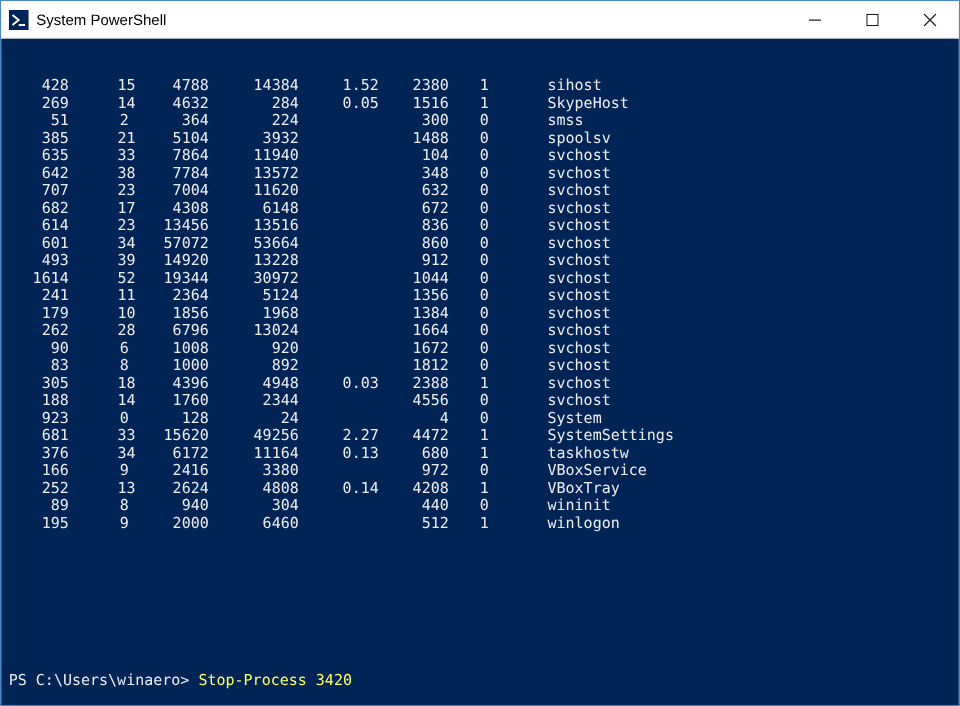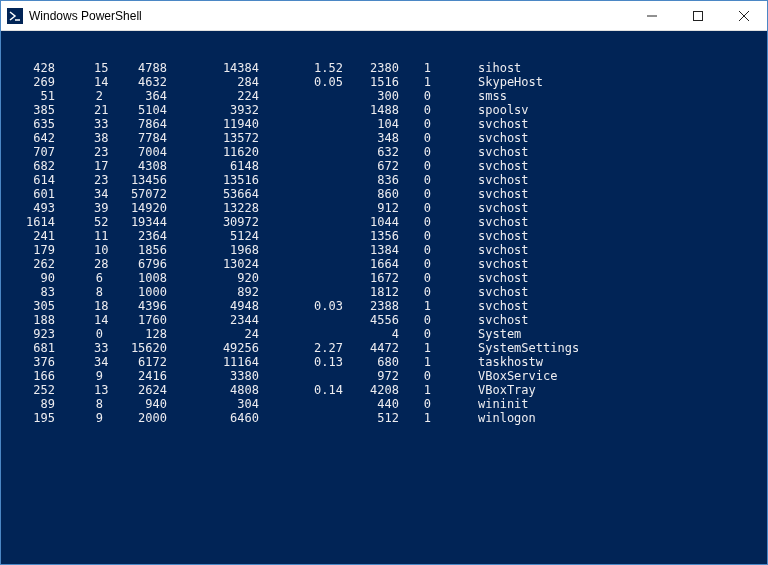--- a/index.html
+++ b/index.html
@@ -49,43 +49,43 @@
   padding: 2px 6px 4px 6px;
   line-height: 14px;
   overflow: hidden;
   white-space: pre;
 }
 .proc-row { display: block; }
 .proc-row span.c { display: inline-block; text-align: right; }
 .c1 { width: 48px; }
 .c2 { width: 48px; padding-left: 39px; }
 .c3 { width: 64px; }
-.c4 { width: 72px; margin-left: 20px; }
-.c5 { width: 64px; margin-left: 20px; }
+.c4 { width: 72px; }
+.c5 { width: 64px; }
 .c6 { width: 56px; }
 .c7 { width: 32px; }
 .pname { display: inline-block; padding-left: 4px; margin-left: 43px; }
 .blank { height: 14px; }
 .prompt-line { display: block; }
 .prompt { color: #eeedf0; }
 .cmd-yellow { color: #ffff66; }
 </style>
 </head>
 <body>
 
 <div class="window">
   <div class="titlebar">
     <span class="titlebar-icon">
       <svg viewBox="0 0 16 16">
           <rect width="16" height="16" fill="#012456"></rect>
           <path d="M3 4 L8 8 L3 12" stroke="#fff" stroke-width="1.5" fill="none"></path>
           <line x1="8" y1="12" x2="13" y2="12" stroke="#fff" stroke-width="1.5"></line>
         </svg>
     </span>
-    <span class="titlebar-title">Windows PowerShell</span>
+    <span class="titlebar-title">System PowerShell</span>
     <span class="titlebar-spacer"></span>
     <div class="titlebar-btn">
       <svg viewBox="0 0 10 10">
           <line x1="0" y1="5" x2="10" y2="5" stroke="currentColor" stroke-width="1"></line>
         </svg>
     </div>
     <div class="titlebar-btn">
       <svg viewBox="0 0 10 10">
           <rect x="0.5" y="0.5" width="9" height="9" fill="none" stroke="currentColor" stroke-width="1"></rect>
         </svg>
@@ -95,20 +95,21 @@
           <line x1="0" y1="0" x2="10" y2="10" stroke="currentColor" stroke-width="1"></line>
           <line x1="10" y1="0" x2="0" y2="10" stroke="currentColor" stroke-width="1"></line>
         </svg>
     </div>
   </div>
 
   <div class="terminal">
     <div id="proc-list"><span class="proc-row"><span class="c c1">428</span><span class="c c2">15</span><span class="c c3">4788</span><span class="c c4">14384</span><span class="c c5">1.52</span><span class="c c6">2380</span><span class="c c7">1</span><span class="pname">sihost</span></span><span class="proc-row"><span class="c c1">269</span><span class="c c2">14</span><span class="c c3">4632</span><span class="c c4">284</span><span class="c c5">0.05</span><span class="c c6">1516</span><span class="c c7">1</span><span class="pname">SkypeHost</span></span><span class="proc-row"><span class="c c1">51</span><span class="c c2">2</span><span class="c c3">364</span><span class="c c4">224</span><span class="c c5"></span><span class="c c6">300</span><span class="c c7">0</span><span class="pname">smss</span></span><span class="proc-row"><span class="c c1">385</span><span class="c c2">21</span><span class="c c3">5104</span><span class="c c4">3932</span><span class="c c5"></span><span class="c c6">1488</span><span class="c c7">0</span><span class="pname">spoolsv</span></span><span class="proc-row"><span class="c c1">635</span><span class="c c2">33</span><span class="c c3">7864</span><span class="c c4">11940</span><span class="c c5"></span><span class="c c6">104</span><span class="c c7">0</span><span class="pname">svchost</span></span><span class="proc-row"><span class="c c1">642</span><span class="c c2">38</span><span class="c c3">7784</span><span class="c c4">13572</span><span class="c c5"></span><span class="c c6">348</span><span class="c c7">0</span><span class="pname">svchost</span></span><span class="proc-row"><span class="c c1">707</span><span class="c c2">23</span><span class="c c3">7004</span><span class="c c4">11620</span><span class="c c5"></span><span class="c c6">632</span><span class="c c7">0</span><span class="pname">svchost</span></span><span class="proc-row"><span class="c c1">682</span><span class="c c2">17</span><span class="c c3">4308</span><span class="c c4">6148</span><span class="c c5"></span><span class="c c6">672</span><span class="c c7">0</span><span class="pname">svchost</span></span><span class="proc-row"><span class="c c1">614</span><span class="c c2">23</span><span class="c c3">13456</span><span class="c c4">13516</span><span class="c c5"></span><span class="c c6">836</span><span class="c c7">0</span><span class="pname">svchost</span></span><span class="proc-row"><span class="c c1">601</span><span class="c c2">34</span><span class="c c3">57072</span><span class="c c4">53664</span><span class="c c5"></span><span class="c c6">860</span><span class="c c7">0</span><span class="pname">svchost</span></span><span class="proc-row"><span class="c c1">493</span><span class="c c2">39</span><span class="c c3">14920</span><span class="c c4">13228</span><span class="c c5"></span><span class="c c6">912</span><span class="c c7">0</span><span class="pname">svchost</span></span><span class="proc-row"><span class="c c1">1614</span><span class="c c2">52</span><span class="c c3">19344</span><span class="c c4">30972</span><span class="c c5"></span><span class="c c6">1044</span><span class="c c7">0</span><span class="pname">svchost</span></span><span class="proc-row"><span class="c c1">241</span><span class="c c2">11</span><span class="c c3">2364</span><span class="c c4">5124</span><span class="c c5"></span><span class="c c6">1356</span><span class="c c7">0</span><span class="pname">svchost</span></span><span class="proc-row"><span class="c c1">179</span><span class="c c2">10</span><span class="c c3">1856</span><span class="c c4">1968</span><span class="c c5"></span><span class="c c6">1384</span><span class="c c7">0</span><span class="pname">svchost</span></span><span class="proc-row"><span class="c c1">262</span><span class="c c2">28</span><span class="c c3">6796</span><span class="c c4">13024</span><span class="c c5"></span><span class="c c6">1664</span><span class="c c7">0</span><span class="pname">svchost</span></span><span class="proc-row"><span class="c c1">90</span><span class="c c2">6</span><span class="c c3">1008</span><span class="c c4">920</span><span class="c c5"></span><span class="c c6">1672</span><span class="c c7">0</span><span class="pname">svchost</span></span><span class="proc-row"><span class="c c1">83</span><span class="c c2">8</span><span class="c c3">1000</span><span class="c c4">892</span><span class="c c5"></span><span class="c c6">1812</span><span class="c c7">0</span><span class="pname">svchost</span></span><span class="proc-row"><span class="c c1">305</span><span class="c c2">18</span><span class="c c3">4396</span><span class="c c4">4948</span><span class="c c5">0.03</span><span class="c c6">2388</span><span class="c c7">1</span><span class="pname">svchost</span></span><span class="proc-row"><span class="c c1">188</span><span class="c c2">14</span><span class="c c3">1760</span><span class="c c4">2344</span><span class="c c5"></span><span class="c c6">4556</span><span class="c c7">0</span><span class="pname">svchost</span></span><span class="proc-row"><span class="c c1">923</span><span class="c c2">0</span><span class="c c3">128</span><span class="c c4">24</span><span class="c c5"></span><span class="c c6">4</span><span class="c c7">0</span><span class="pname">System</span></span><span class="proc-row"><span class="c c1">681</span><span class="c c2">33</span><span class="c c3">15620</span><span class="c c4">49256</span><span class="c c5">2.27</span><span class="c c6">4472</span><span class="c c7">1</span><span class="pname">SystemSettings</span></span><span class="proc-row"><span class="c c1">376</span><span class="c c2">34</span><span class="c c3">6172</span><span class="c c4">11164</span><span class="c c5">0.13</span><span class="c c6">680</span><span class="c c7">1</span><span class="pname">taskhostw</span></span><span class="proc-row"><span class="c c1">166</span><span class="c c2">9</span><span class="c c3">2416</span><span class="c c4">3380</span><span class="c c5"></span><span class="c c6">972</span><span class="c c7">0</span><span class="pname">VBoxService</span></span><span class="proc-row"><span class="c c1">252</span><span class="c c2">13</span><span class="c c3">2624</span><span class="c c4">4808</span><span class="c c5">0.14</span><span class="c c6">4208</span><span class="c c7">1</span><span class="pname">VBoxTray</span></span><span class="proc-row"><span class="c c1">89</span><span class="c c2">8</span><span class="c c3">940</span><span class="c c4">304</span><span class="c c5"></span><span class="c c6">440</span><span class="c c7">0</span><span class="pname">wininit</span></span><span class="proc-row"><span class="c c1">195</span><span class="c c2">9</span><span class="c c3">2000</span><span class="c c4">6460</span><span class="c c5"></span><span class="c c6">512</span><span class="c c7">1</span><span class="pname">winlogon</span></span></div>
     <div class="blank"></div>
     <div class="blank"></div>
+    <span class="prompt-line"><span class="prompt">PS C:\Users\winaero&gt;</span> <span class="cmd-yellow">Stop-Process 3420</span></span>
     
     
     
     
     
     
     
     
     
   </div>

